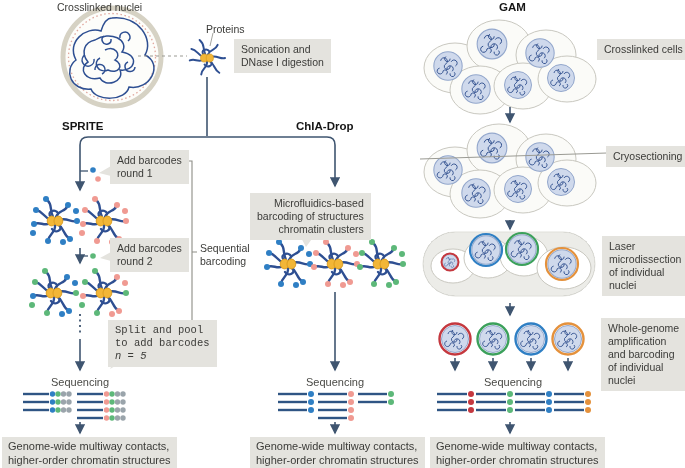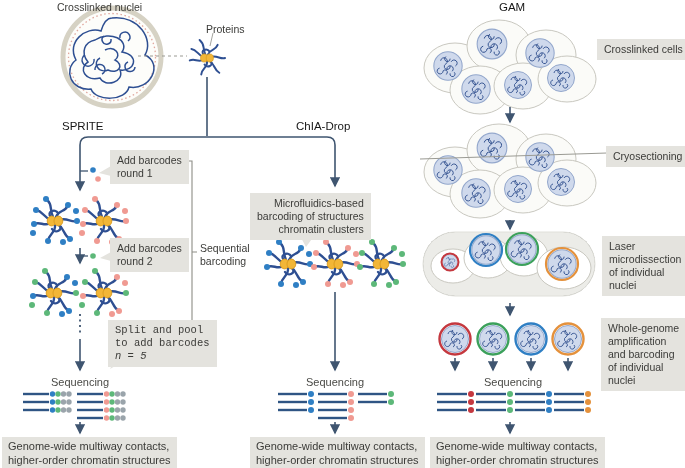--- a/index.html
+++ b/index.html
@@ -2,21 +2,21 @@
 <html><head>
 <meta charset="utf-8">
 <style>
   html,body{margin:0;padding:0;background:#fff;}
   .canvas{
     position:relative;width:685px;height:468px;background:#ffffff;overflow:hidden;
     font-family:"Liberation Sans", sans-serif;color:#3b3b38;
   }
   .art{position:absolute;left:0;top:0;}
   .lbl{position:absolute;font-size:10.5px;line-height:1.22;white-space:nowrap;}
-  .title{font-weight:normal;font-size:11.5px;color:#161616;}
+  .title{font-weight:bold;font-size:11.5px;color:#161616;}
   .gbox{
     position:absolute;background:#e4e3de;color:#3b3b38;
     padding:4px 7px;font-size:10.5px;line-height:1.24;white-space:nowrap;
   }
   .gbox div, .lbl div{white-space:nowrap;}
   .outcome{font-size:11px;padding:3px 6px;}
   .seqlbl{font-size:11px;color:#4a4a46;}
 </style>
 </head>
 <body>
@@ -389,20 +389,24 @@
           <circle cx="588" cy="402" r="3" fill="#e4913c"></circle>
           <circle cx="588" cy="410" r="3" fill="#e4913c"></circle>
       </g>
       <path d="M510,422 V433" stroke="#3f5570" stroke-width="1.6" fill="none" marker-end="url(#arr)"></path>
     </g>
   </svg>
 
   <div class="lbl" style="left:57px;top:1px;">Crosslinked nuclei</div>
   <div class="lbl" style="left:206px;top:23px;">Proteins</div>
 
+  <div class="gbox" style="left:234px;top:39px;">
+    <div>Sonication and</div>
+    <div>DNase I digestion</div>
+  </div>
 
   <div class="lbl title" style="left:62px;top:119px;">SPRITE</div>
   <div class="lbl title" style="left:296px;top:119px;">ChIA-Drop</div>
   <div class="lbl title" style="left:499px;top:0px;">GAM</div>
 
   <div class="gbox" style="left:110px;top:150px;">
     <div>Add barcodes</div>
     <div>round 1</div>
   </div>
 

